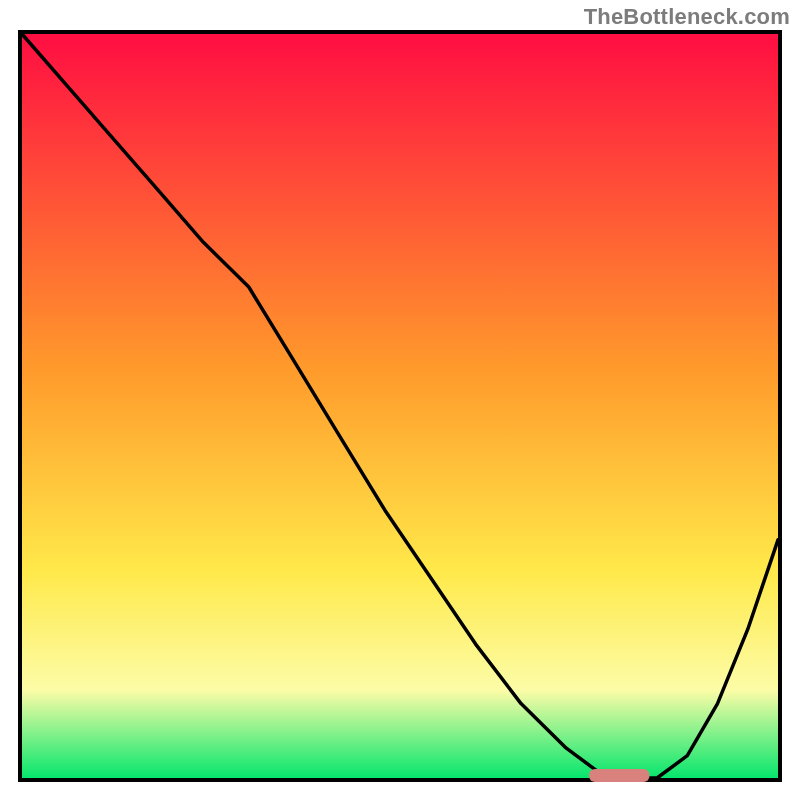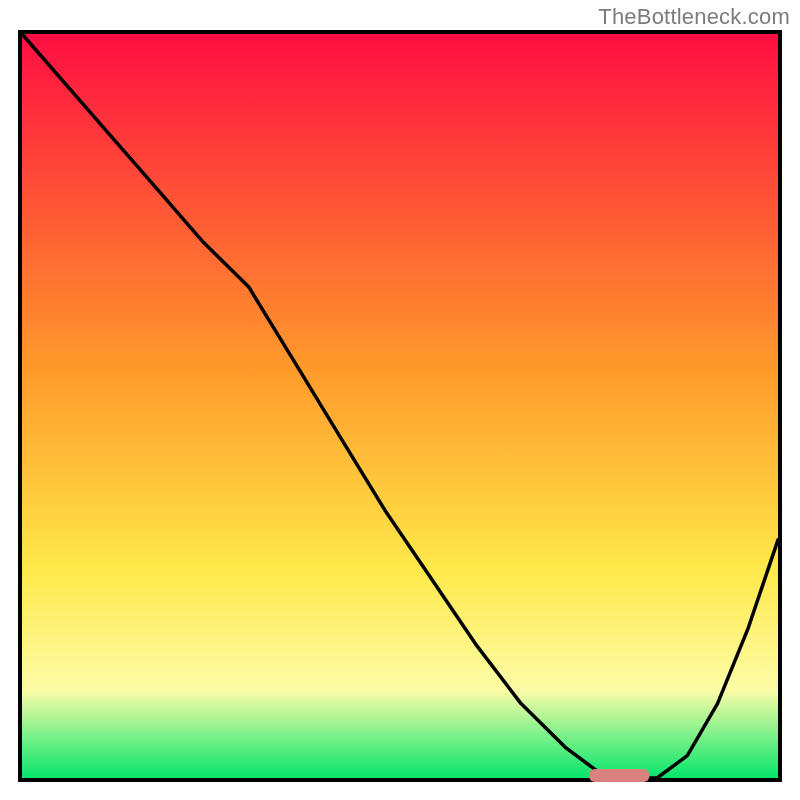--- a/index.html
+++ b/index.html
@@ -13,21 +13,21 @@
   .wrap {
     position: relative;
     width: 800px;
     height: 800px;
   }
   .watermark {
     position: absolute;
     top: 4px;
     right: 10px;
     font-size: 22px;
-    font-weight: 400;
+    font-weight: 700;
     color: #7c7c7c;
     letter-spacing: 0.2px;
   }
   .plot {
     position: absolute;
     left: 18px;
     top: 30px;
     width: 764px;
     height: 752px;
   }

